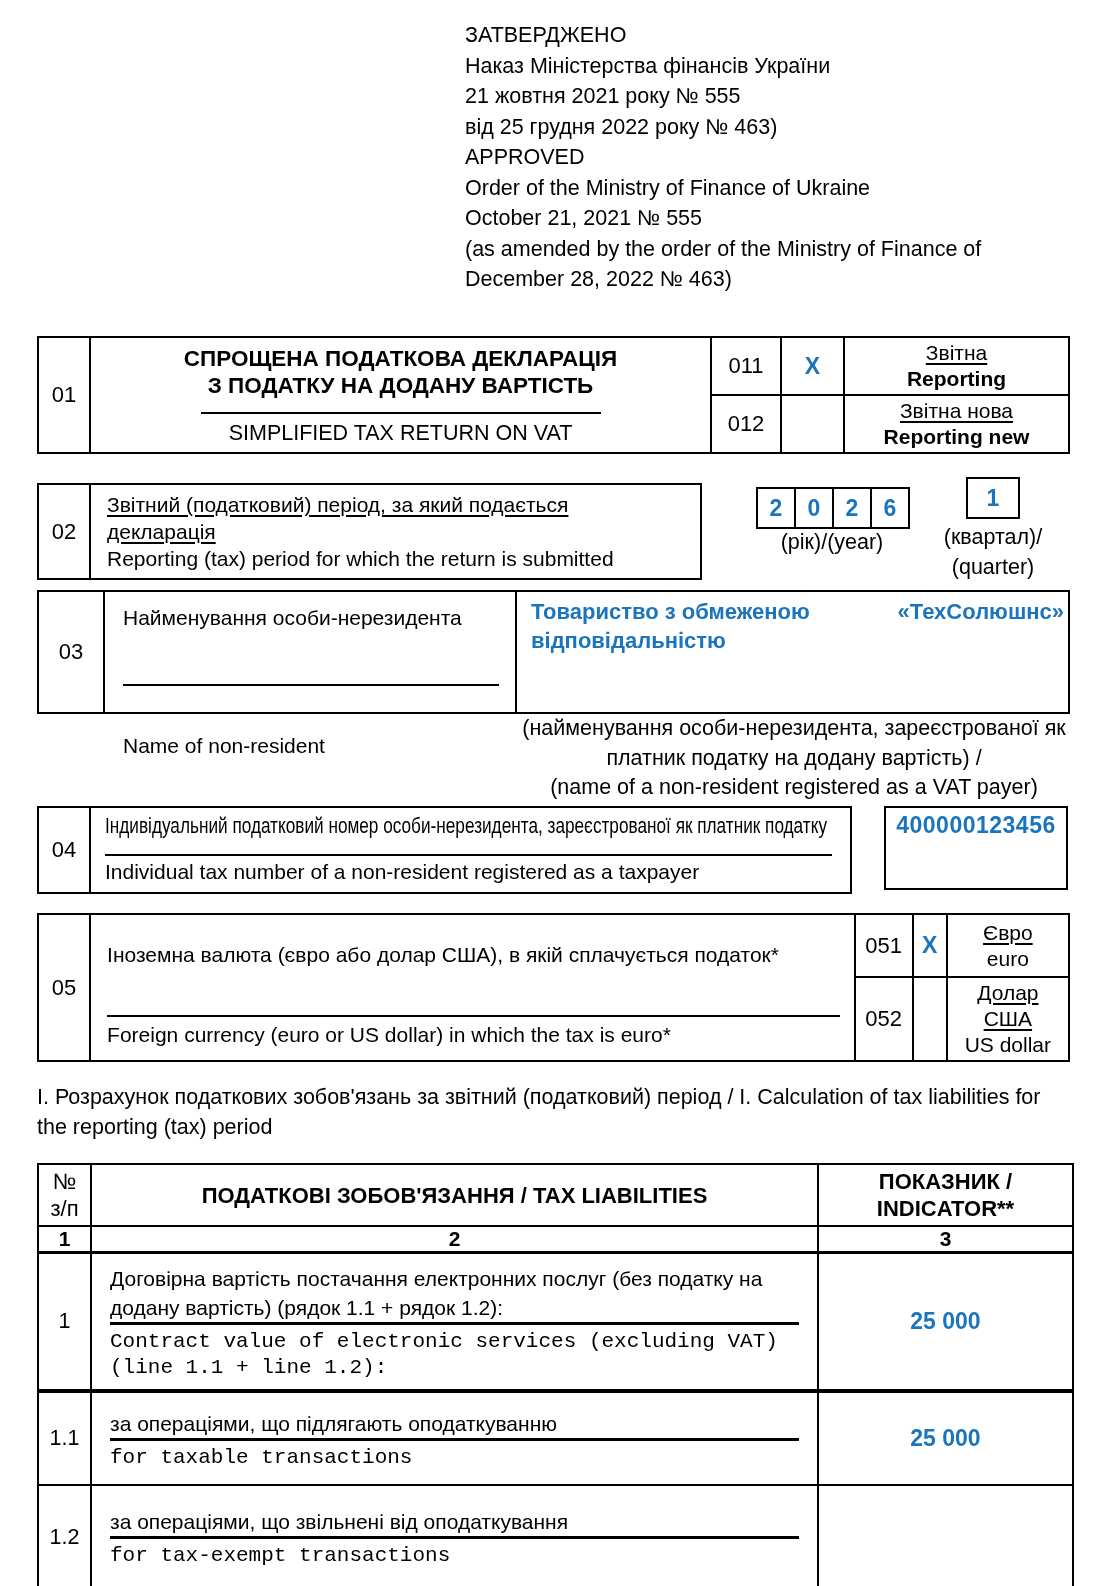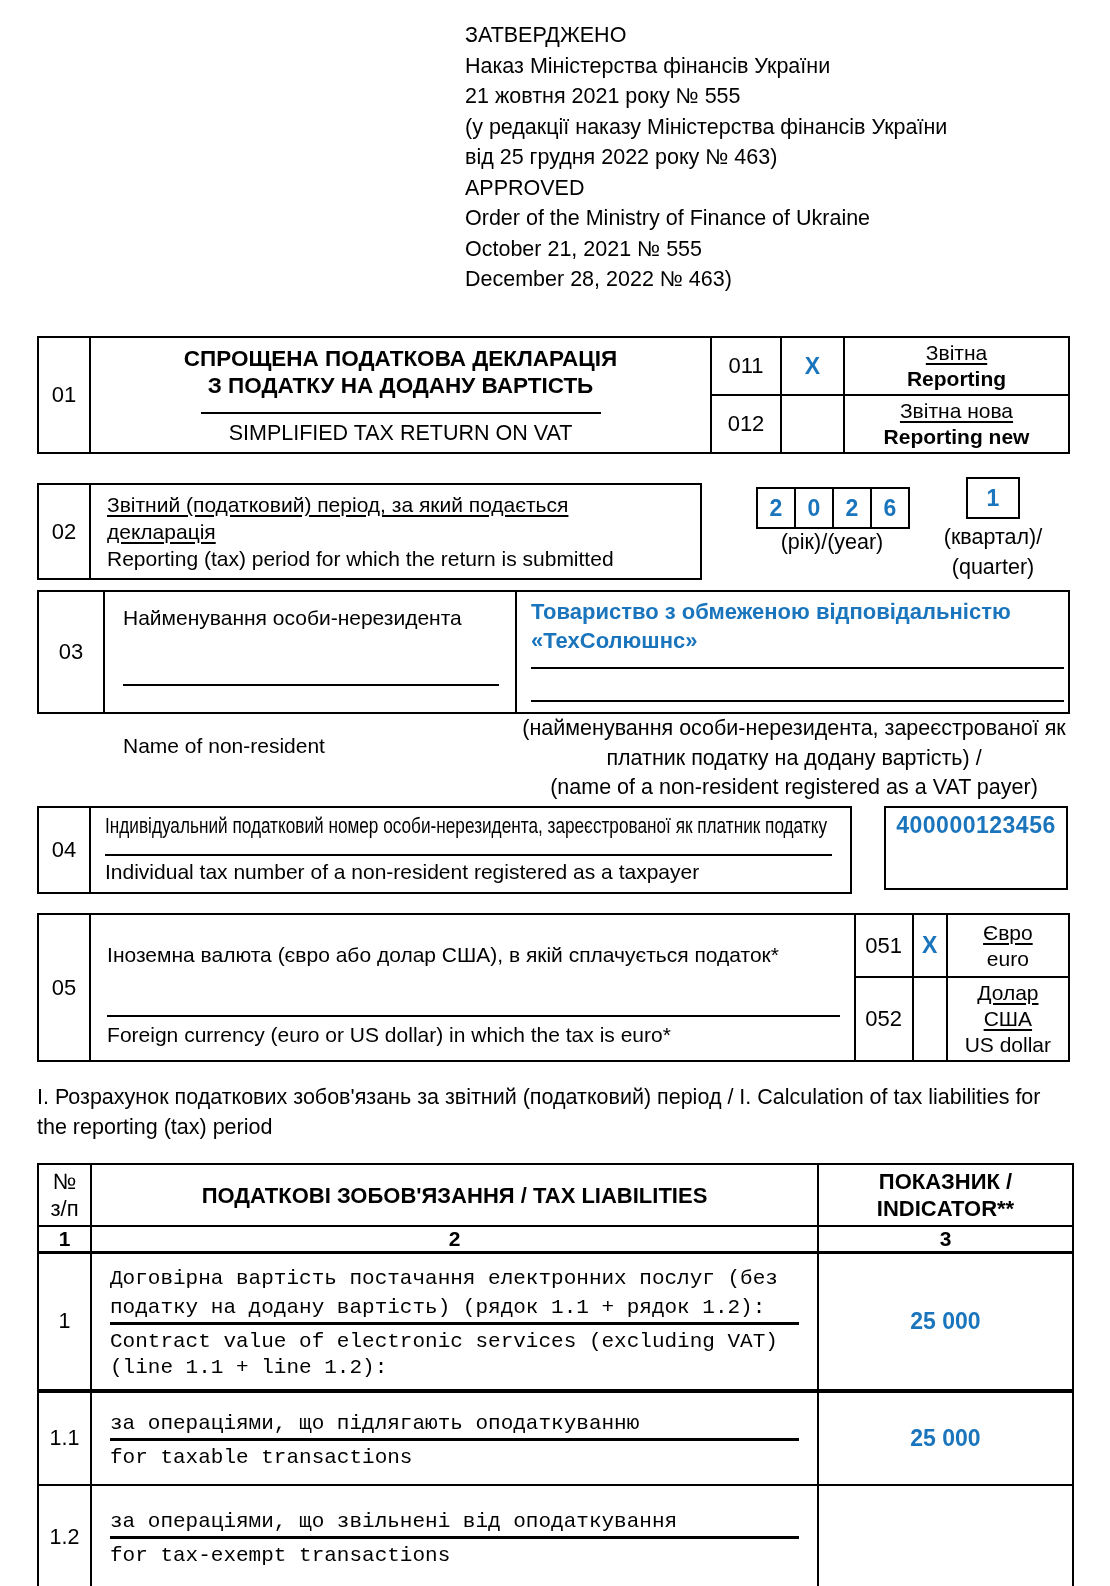--- a/index.html
+++ b/index.html
@@ -45,21 +45,21 @@
   .quarter-caption{position:absolute;left:930px;top:522px;width:126px;text-align:center;line-height:30px;font-size:21.5px;}
 
   
   .b03{position:absolute;left:37px;top:590px;width:1031px;}
   .b03 tr{height:120px;}
   .b03-label{padding:0 10px 0 18px;}
   .b03-label .flex{display:flex;flex-direction:column;height:120px;box-sizing:border-box;padding:14px 0 0 0;gap:40px;}
   .b03-label .rule{border-bottom:2.5px solid #000;margin-top:14px;margin-right:6px;}
   .b03-label .en{margin-top:8px;}
   .b03-value{padding:0 4px 0 14px;vertical-align:top;}
-  .b03-value .flex{display:flex;flex-direction:column;height:116px;box-sizing:border-box;padding-top:5px;}
+  .b03-value .flex{display:flex;flex-direction:row;height:116px;box-sizing:border-box;padding-top:5px;}
   .b03-value .vt{line-height:29px;font-size:22px;}
   .b03-value .rule1{border-bottom:2.5px solid #000;margin-top:12px;}
   .b03-value .rule2{border-bottom:2.5px solid #000;margin-top:31px;}
   .b03-note{position:absolute;left:520px;top:714px;width:548px;text-align:center;line-height:29.5px;font-size:21.5px;}
 
   
   .b04{position:absolute;left:37px;top:806px;width:813px;}
   .b04 tr{height:84px;}
   .b04-text{padding:0 8px 0 14px;}
   .b04-text .flex{display:flex;flex-direction:column;height:84px;box-sizing:border-box;padding:6px 0 8px 0;}
@@ -84,43 +84,43 @@
 
   
   .liab{position:absolute;left:37px;top:1163px;width:1035px;}
   .liab .hdr td{font-size:22px;text-align:center;line-height:27px;}
   .liab .hdr{height:62px;}
   .liab .nums{height:23px;}
   .liab .nums td{text-align:center;font-weight:bold;font-size:21px;border-bottom:3px solid #000;}
   .liab .rnum{text-align:center;font-size:21.5px;}
   .liab .lab{padding:0;}
   .liab .lab .flex{display:flex;flex-direction:column;height:100%;box-sizing:border-box;padding:10px 14px 8px 18px;}
-  .liab .lab .ua{line-height:29px;font-family:Liberation Mono, monospace;}
+  .liab .lab .ua{line-height:29px;}
   .liab .lab .rule{border-bottom:3px solid #000;margin-top:auto;margin-right:4px;}
   .liab .lab .en{margin-top:4px;line-height:26px;font-family:Liberation Mono, monospace;}
   .liab .val{text-align:center;font-size:23px;}
   .liab .r1{height:120px;}
   .liab .r1 td{border-bottom:4px solid #000;}
   .liab .r11{height:94px;}
   .liab .r12{height:104px;}
 </style>
 </head>
 <body>
 
 <div class="page">
 
   <div class="header-block">
     <div>ЗАТВЕРДЖЕНО</div>
     <div>Наказ Міністерства фінансів України</div>
     <div>21 жовтня 2021 року № 555</div>
-    <div>(у редакції наказу Міністерства фінансів України</div>
     <div>від 25 грудня 2022 року № 463)</div>
     <div>APPROVED</div>
     <div>Order of the Ministry of Finance of Ukraine</div>
     <div>October 21, 2021 № 555</div>
+    <div>(as amended by the order of the Ministry of Finance of</div>
     <div>December 28, 2022 № 463)</div>
   </div>
 
   <table class="b01">
     <colgroup>
         <col style="width:52px">
         <col style="width:621px">
         <col style="width:70px">
         <col style="width:63px">
         <col style="width:225px">

